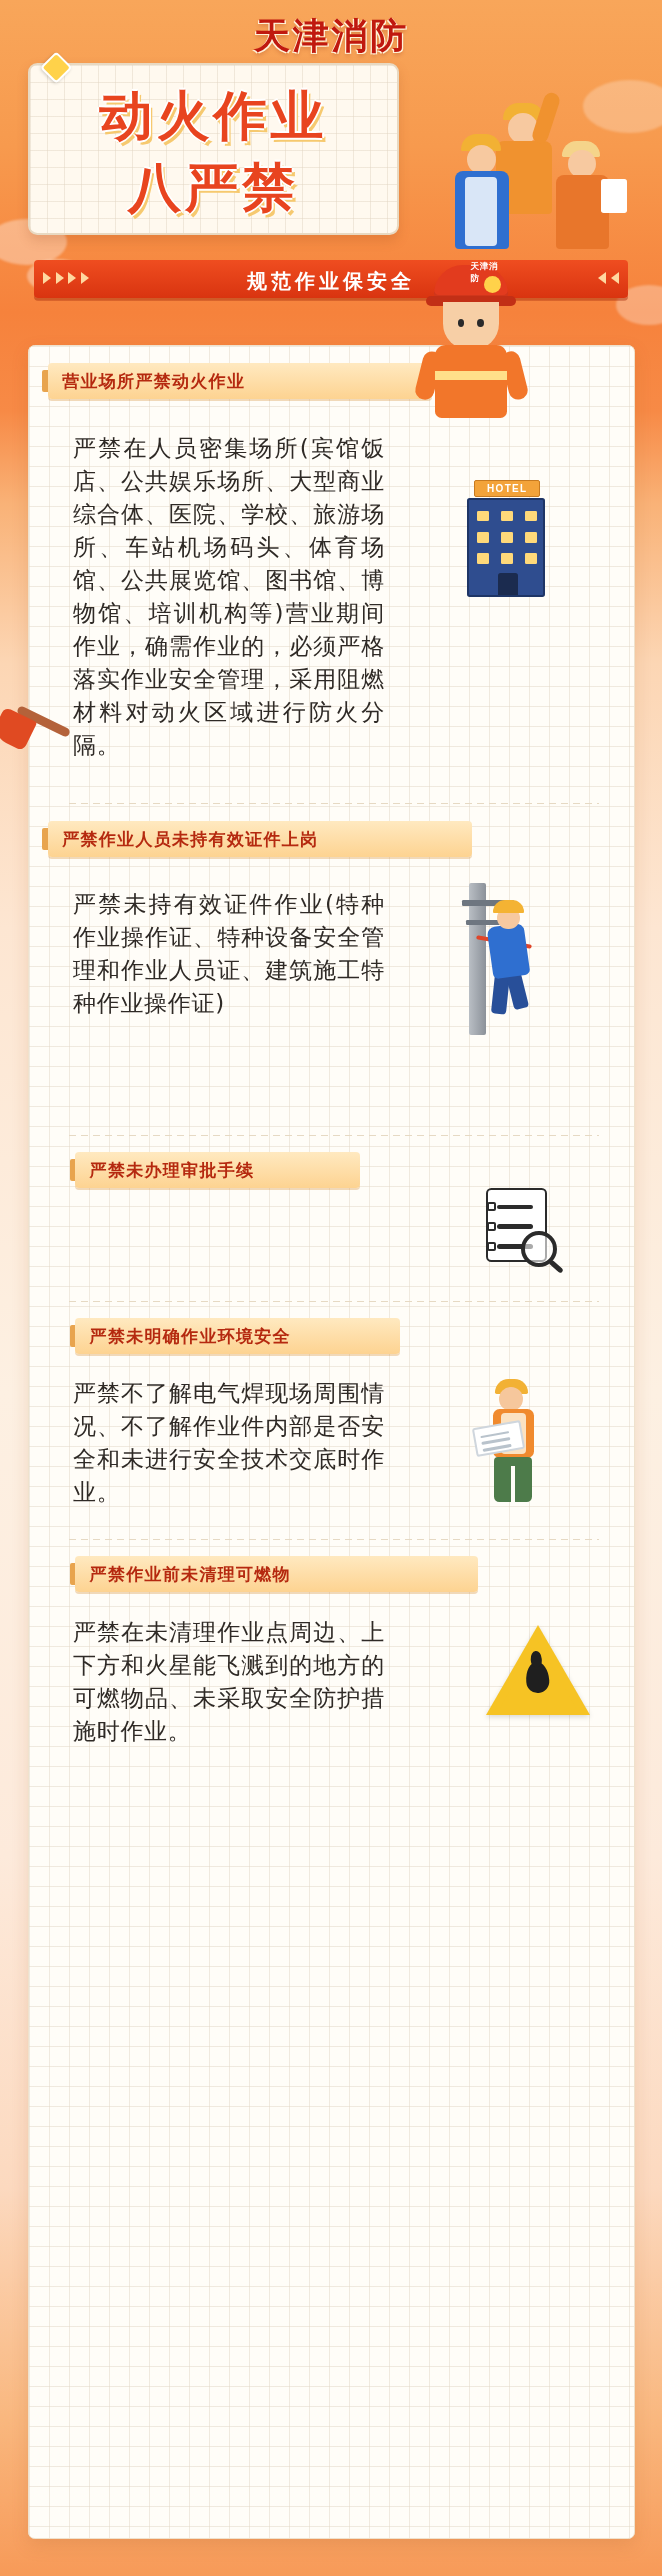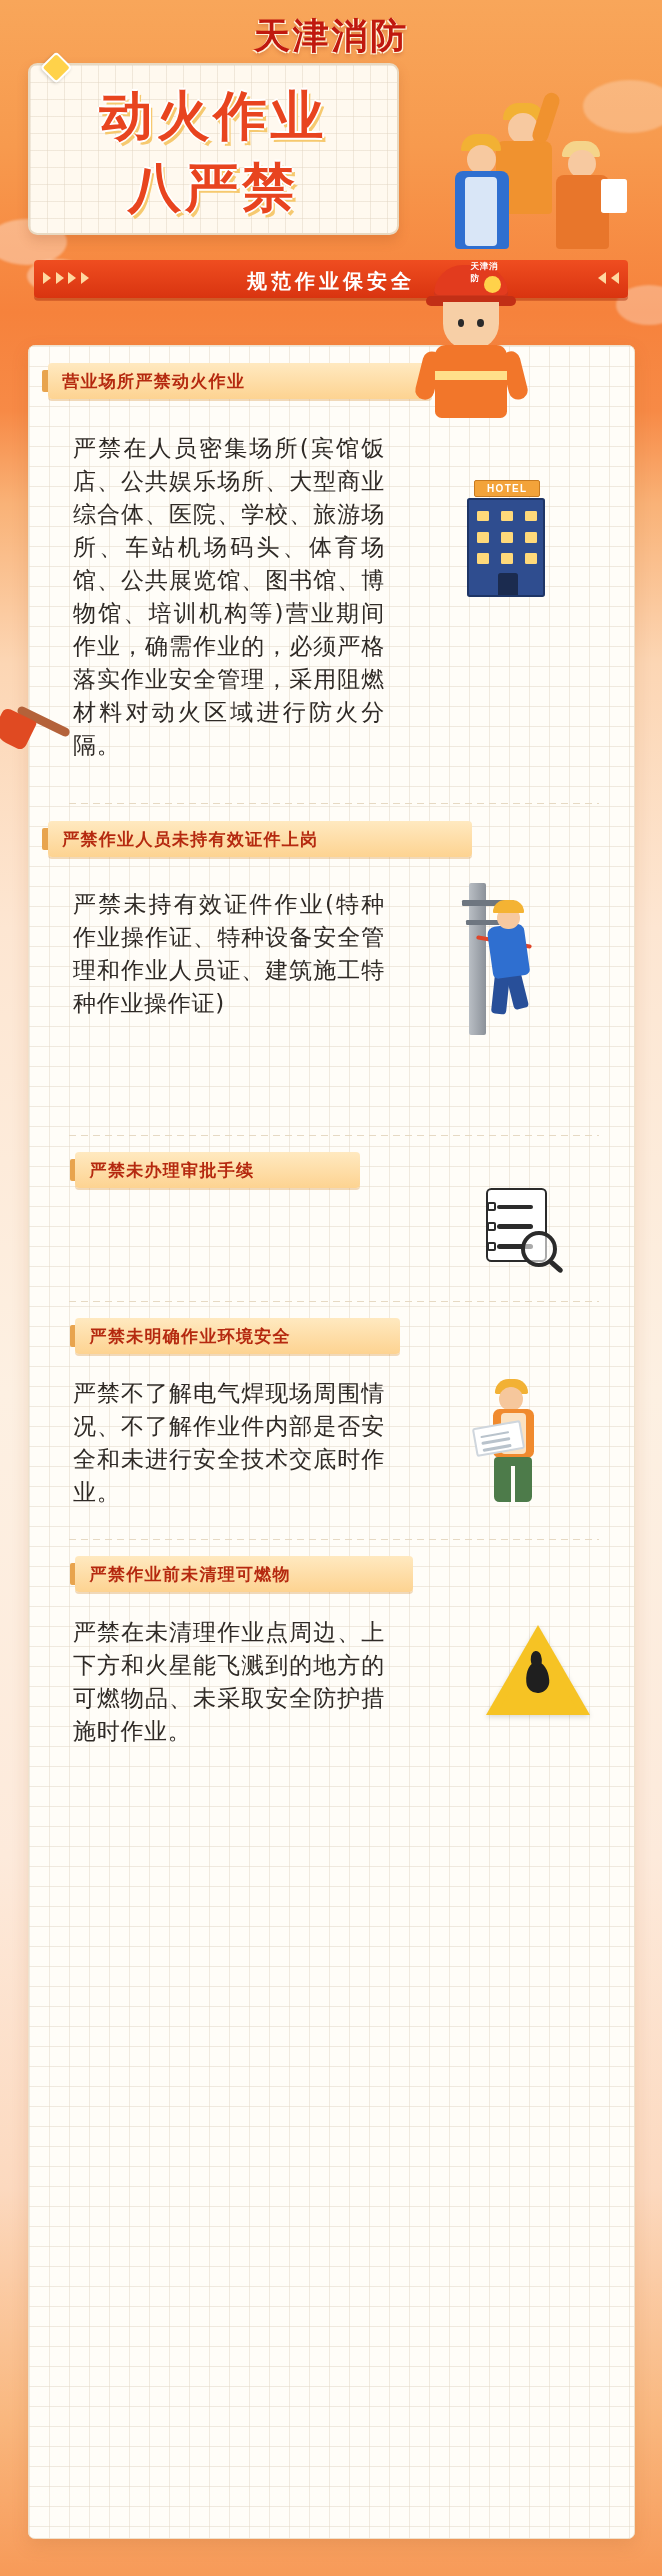--- a/index.html
+++ b/index.html
@@ -621,21 +621,21 @@
       <div class="eng-legsplit"></div>
       <div class="eng-paper">
         <i style="top:6.6px;"></i>
           <i style="top:13.3px;"></i>
           <i style="top:20px;"></i>
       </div>
     </div>
 
     <div class="divider" style="left:40px; top:1193px; width:530px;"></div>
 
-    <div class="sec-head" style="left: 46px; top: 1210px; width: 338px;">
+    <div class="sec-head" style="left: 46px; top: 1210px; width: 403px;">
       <span class="t">严禁作业前未清理可燃物</span>
     </div>
 
     <div class="body-text" style="left: 44px; top: 1270px; width: 312px;">严禁在未清理作业点周边、上下方和火星能飞溅到的地方的可燃物品、未采取安全防护措施时作业。</div>
 
     <div class="illus" style="left: 457px; top: 1279px;">
       <div class="warn-tri">
         <div class="warn-inner">
           <div class="flame"></div>
         </div>

